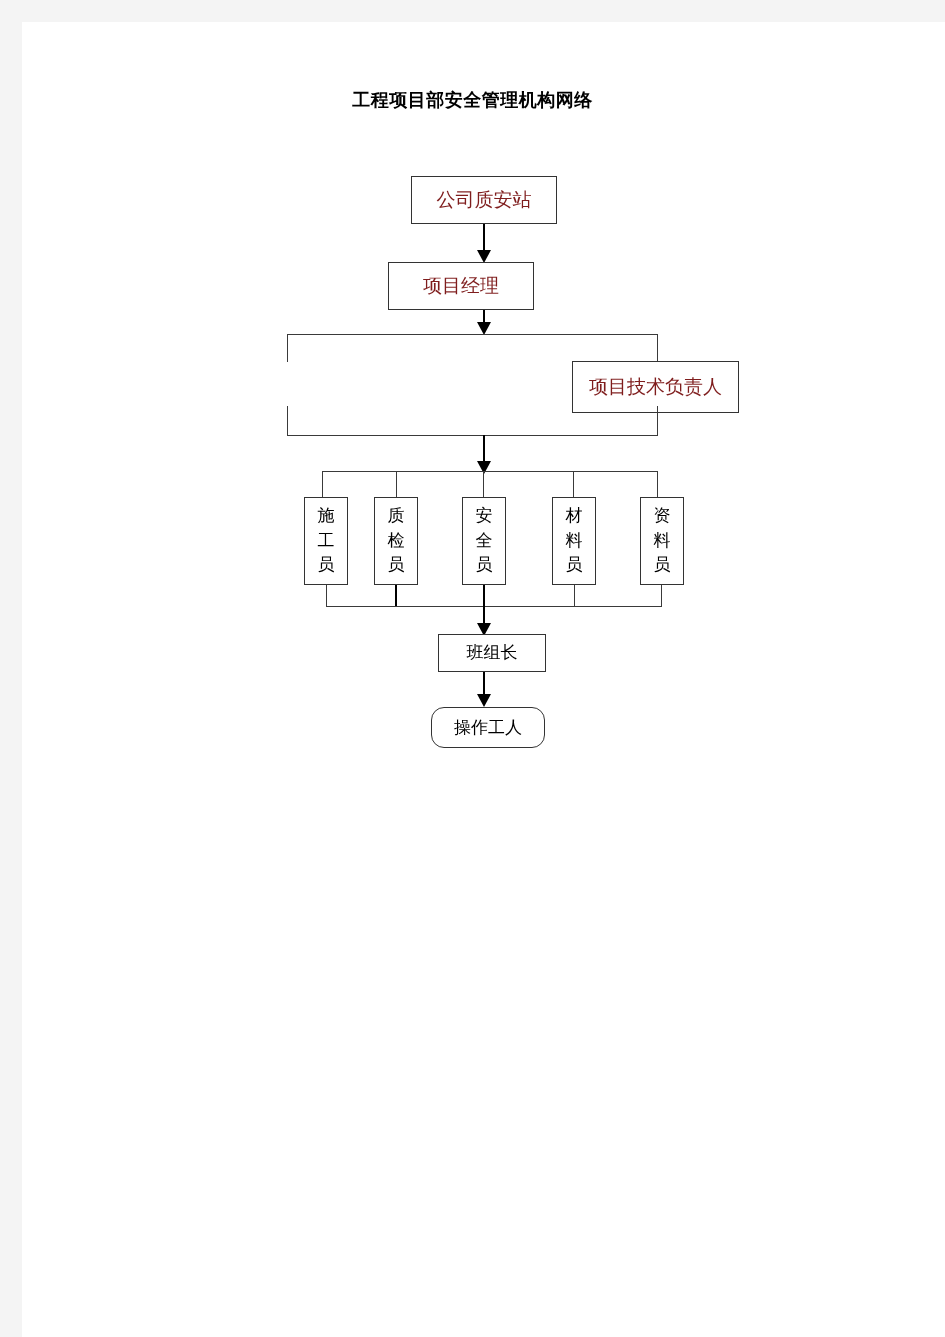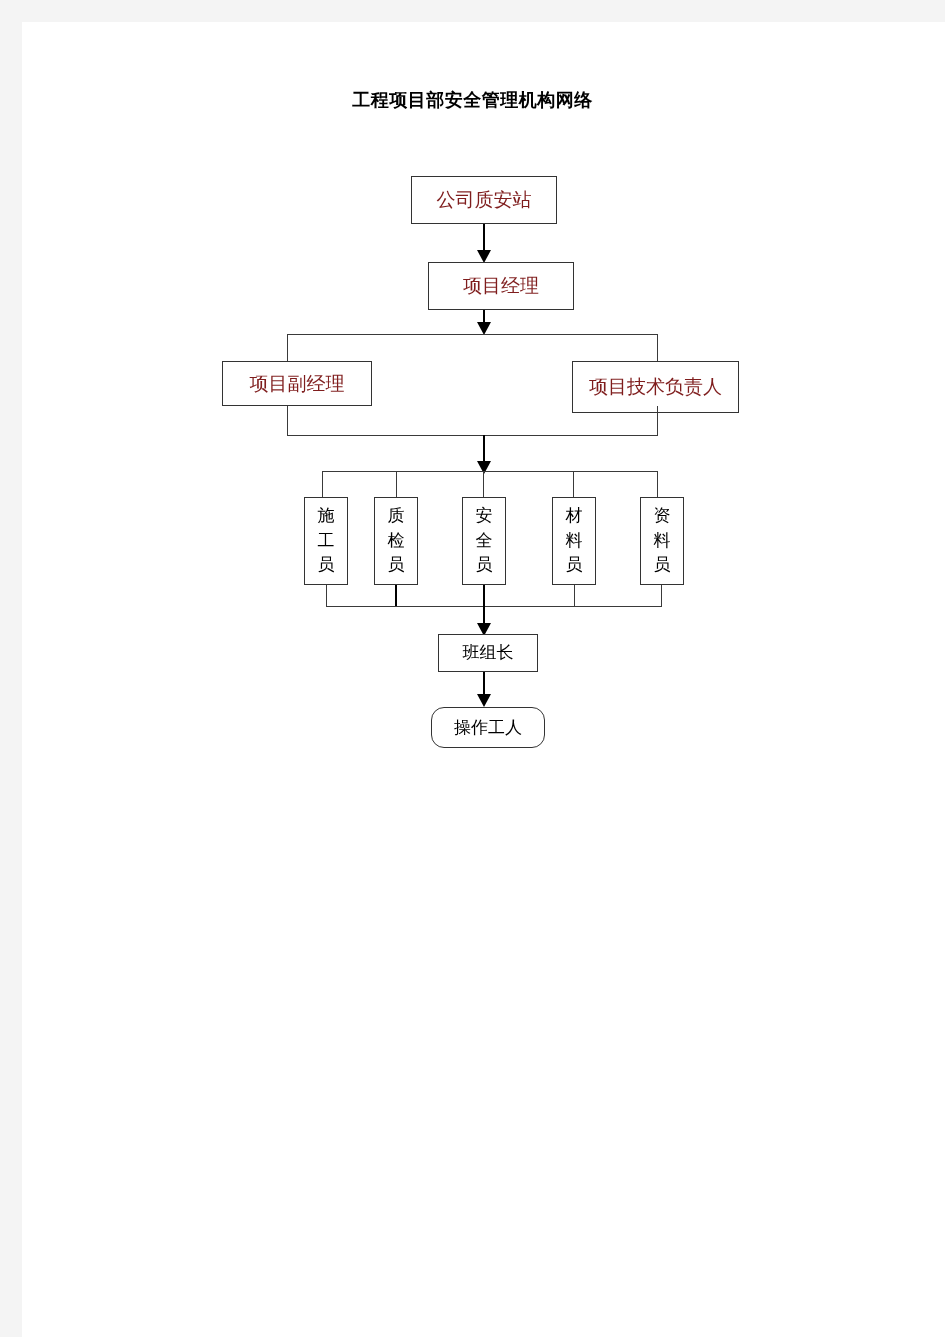--- a/index.html
+++ b/index.html
@@ -86,36 +86,33 @@
 
     <div class="node muted" style="left:411px; top:176px; width:146px; height:48px;">
       <span>公司质安站</span>
     </div>
 
     <div class="linev" style="left:483px; top:224px; width:2px; height:30px;"></div>
     <svg style="position:absolute; left:477px; top:250px;" width="15" height="14" viewBox="0 0 15 14">
       <polygon points="0,0 14,0 7,13" fill="#000000"></polygon>
     </svg>
 
-    <div class="node muted" style="left:428px; top:262px; width:146px; height:48px;">
+    <div class="node muted" style="left:388px; top:262px; width:146px; height:48px;">
       <span>项目经理</span>
     </div>
 
     <div class="linev" style="left:483px; top:310px; width:2px; height:16px;"></div>
     <svg style="position:absolute; left:477px; top:322px;" width="15" height="14" viewBox="0 0 15 14">
       <polygon points="0,0 14,0 7,13" fill="#000000"></polygon>
     </svg>
 
     <div class="lineh thin" style="left:287px; top:334px; width:371px; height:1px;"></div>
     <div class="linev thin" style="left:287px; top:334px; width:1px; height:28px;"></div>
     <div class="linev thin" style="left:657px; top:334px; width:1px; height:28px;"></div>
 
-    <div class="node muted" style="left:222px; top:361px; width:150px; height:45px;">
-      <span>项目副经理</span>
-    </div>
 
     <div class="node muted" style="left:572px; top:361px; width:167px; height:52px;">
       <span>项目技术负责人</span>
     </div>
 
     <div class="linev thin" style="left:287px; top:406px; width:1px; height:30px;"></div>
     <div class="linev thin" style="left:657px; top:406px; width:1px; height:30px;"></div>
     <div class="lineh thin" style="left:287px; top:435px; width:371px; height:1px;"></div>
 
     <div class="linev" style="left:483px; top:435px; width:2px; height:30px;"></div>
@@ -165,21 +162,21 @@
     <div class="linev" style="left:483px; top:585px; width:2px; height:22px;"></div>
     <div class="linev thin" style="left:574px; top:585px; width:1px; height:22px;"></div>
     <div class="linev thin" style="left:661px; top:585px; width:1px; height:22px;"></div>
     <div class="lineh thin" style="left:326px; top:606px; width:336px; height:1px;"></div>
 
     <div class="linev" style="left:483px; top:606px; width:2px; height:22px;"></div>
     <svg style="position:absolute; left:477px; top:623px;" width="15" height="14" viewBox="0 0 15 14">
       <polygon points="0,0 14,0 7,13" fill="#000000"></polygon>
     </svg>
 
-    <div class="node small" style="left:438px; top:634px; width:100px; height:38px;justify-content:center;">
+    <div class="node small" style="left:438px; top:634px; width:108px; height:38px;justify-content:center;">
       <span>班组长</span>
     </div>
 
     <div class="linev" style="left:483px; top:672px; width:2px; height:25px;"></div>
     <svg style="position:absolute; left:477px; top:694px;" width="15" height="14" viewBox="0 0 15 14">
       <polygon points="0,0 14,0 7,13" fill="#000000"></polygon>
     </svg>
 
     <div class="node small" style="left:431px; top:707px; width:114px; height:41px;border-radius:13px;">
       <span>操作工人</span>

